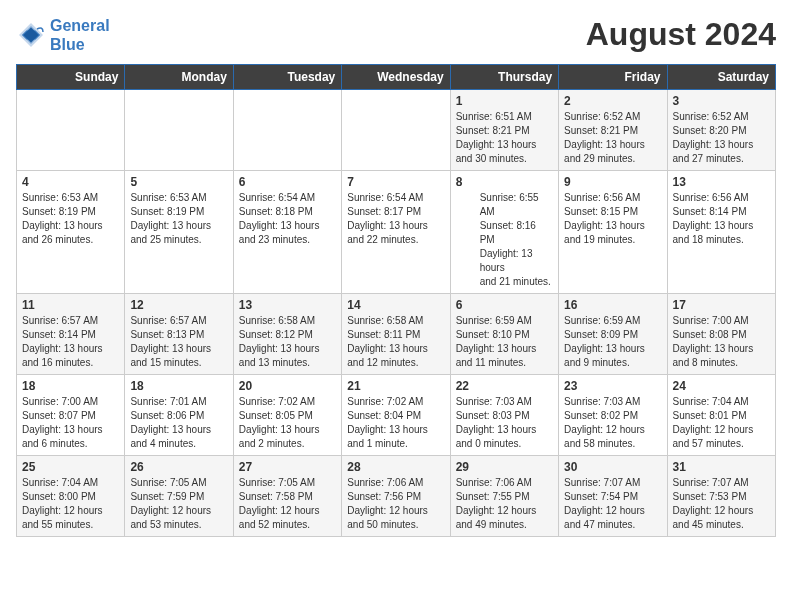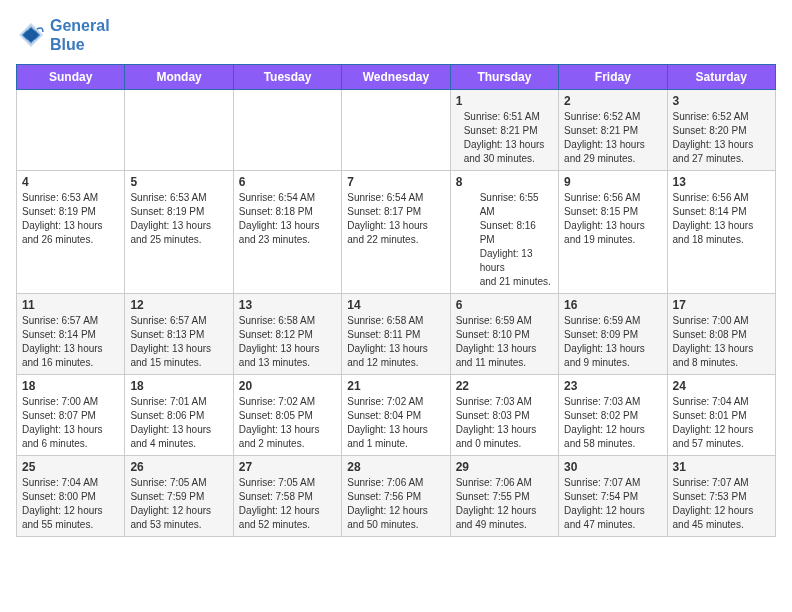--- a/index.html
+++ b/index.html
@@ -46,23 +46,23 @@
       font-size: 15px;
       font-weight: normal;
       color: #444;
     }
     table {
       width: 100%;
       border-collapse: collapse;
       font-size: 10.5px;
     }
     thead tr th {
-      background-color: #8b5cf6;
+      background-color: #404040;
       color: #fff;
-      text-align: center;
+      text-align: right;
       padding: 5px 6px;
       font-size: 12px;
       border: 1px solid #2a6aaf;
     }
     tbody tr td {
       border: 1px solid #ccc;
       vertical-align: top;
       padding: 4px 5px;
       width: calc(100% / 7);
       min-height: 70px;
@@ -102,20 +102,21 @@
       <polygon points="14,14 26,14 32,20 26,26 14,26 8,20" fill="#3a7abf"></polygon>
       <polygon points="20,10 30,20 20,30 10,20" fill="#1a5a9f"></polygon>
       <path d="M28,12 Q36,8 36,16" stroke="#3a7abf" stroke-width="2" fill="none"></path>
     </svg>
     <div class="logo-text">
       <div><span>General</span></div>
       <div><span style="color:#3a7abf">Blue</span></div>
     </div>
   </div>
   <div class="title-block">
+    <h1>August 2024</h1>
   </div>
 </div>
 
 <table>
   <thead>
     <tr>
     <th>Sunday</th>
         <th>Monday</th>
         <th>Tuesday</th>
         <th>Wednesday</th>
@@ -125,21 +126,21 @@
       </tr>
   </thead>
   <tbody id="calendar-body">
   <tr>
         <td class="empty"></td>
         <td class="empty"></td>
         <td class="empty"></td>
         <td class="empty"></td>
         <td>
           <span class="day-num">1</span>
-          <div class="day-info" style="white-space: pre-line; margin-left: 8px;">Sunrise: 6:51 AM
+          <div class="day-info" style="white-space: pre-line;">Sunrise: 6:51 AM
 Sunset: 8:21 PM
 Daylight: 13 hours
 and 30 minutes.</div>
         </td>
         <td>
           <span class="day-num">2</span>
           <div class="day-info" style="white-space: pre-line;">Sunrise: 6:52 AM
 Sunset: 8:21 PM
 Daylight: 13 hours
 and 29 minutes.</div>

